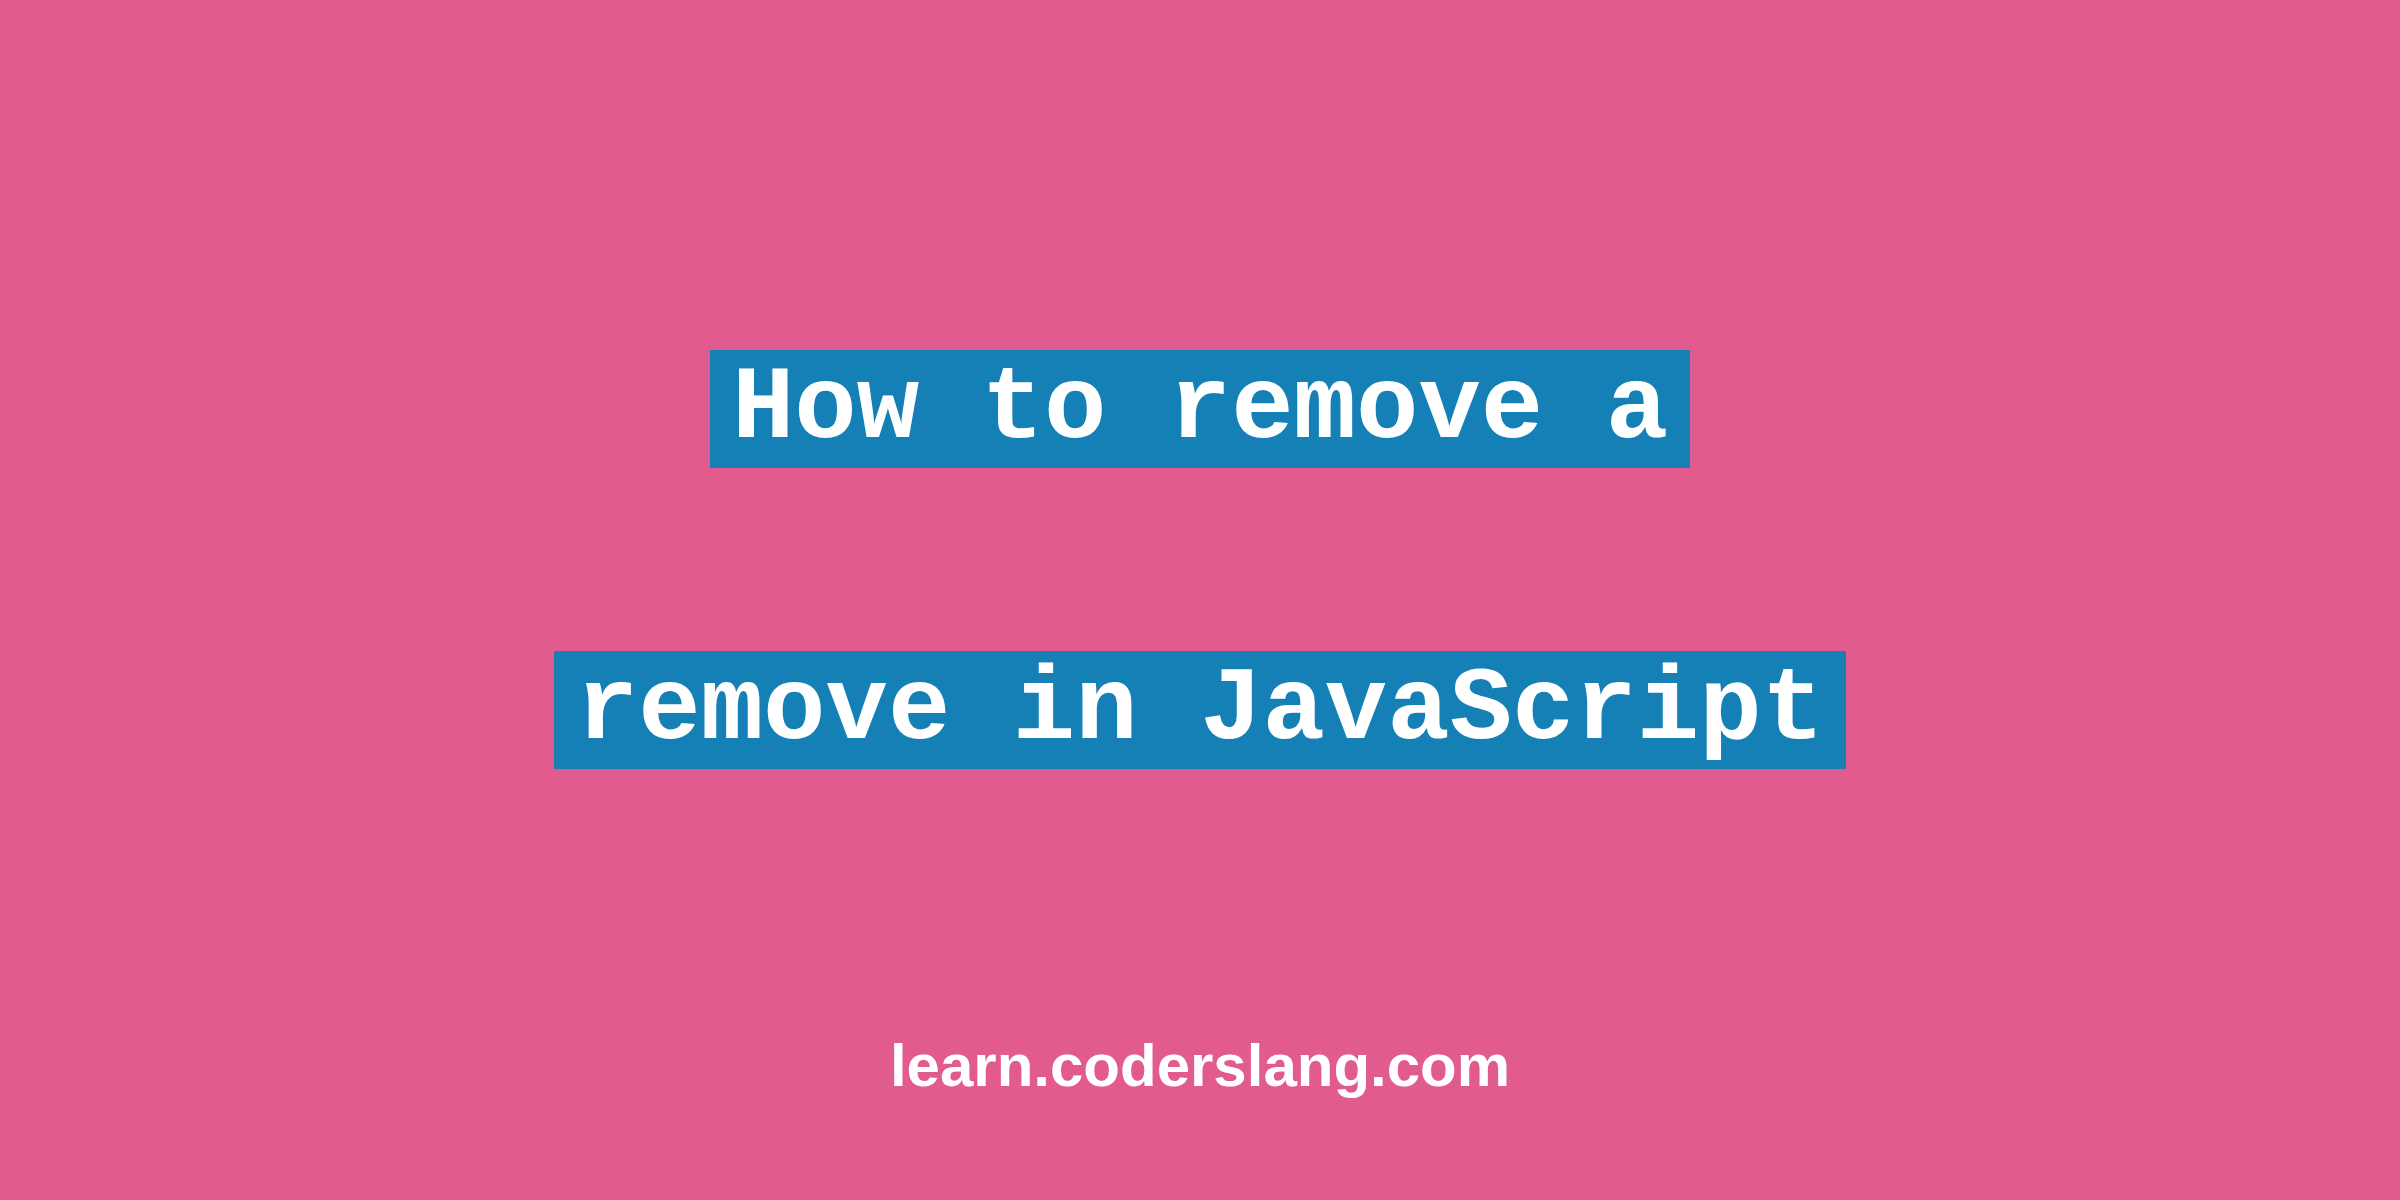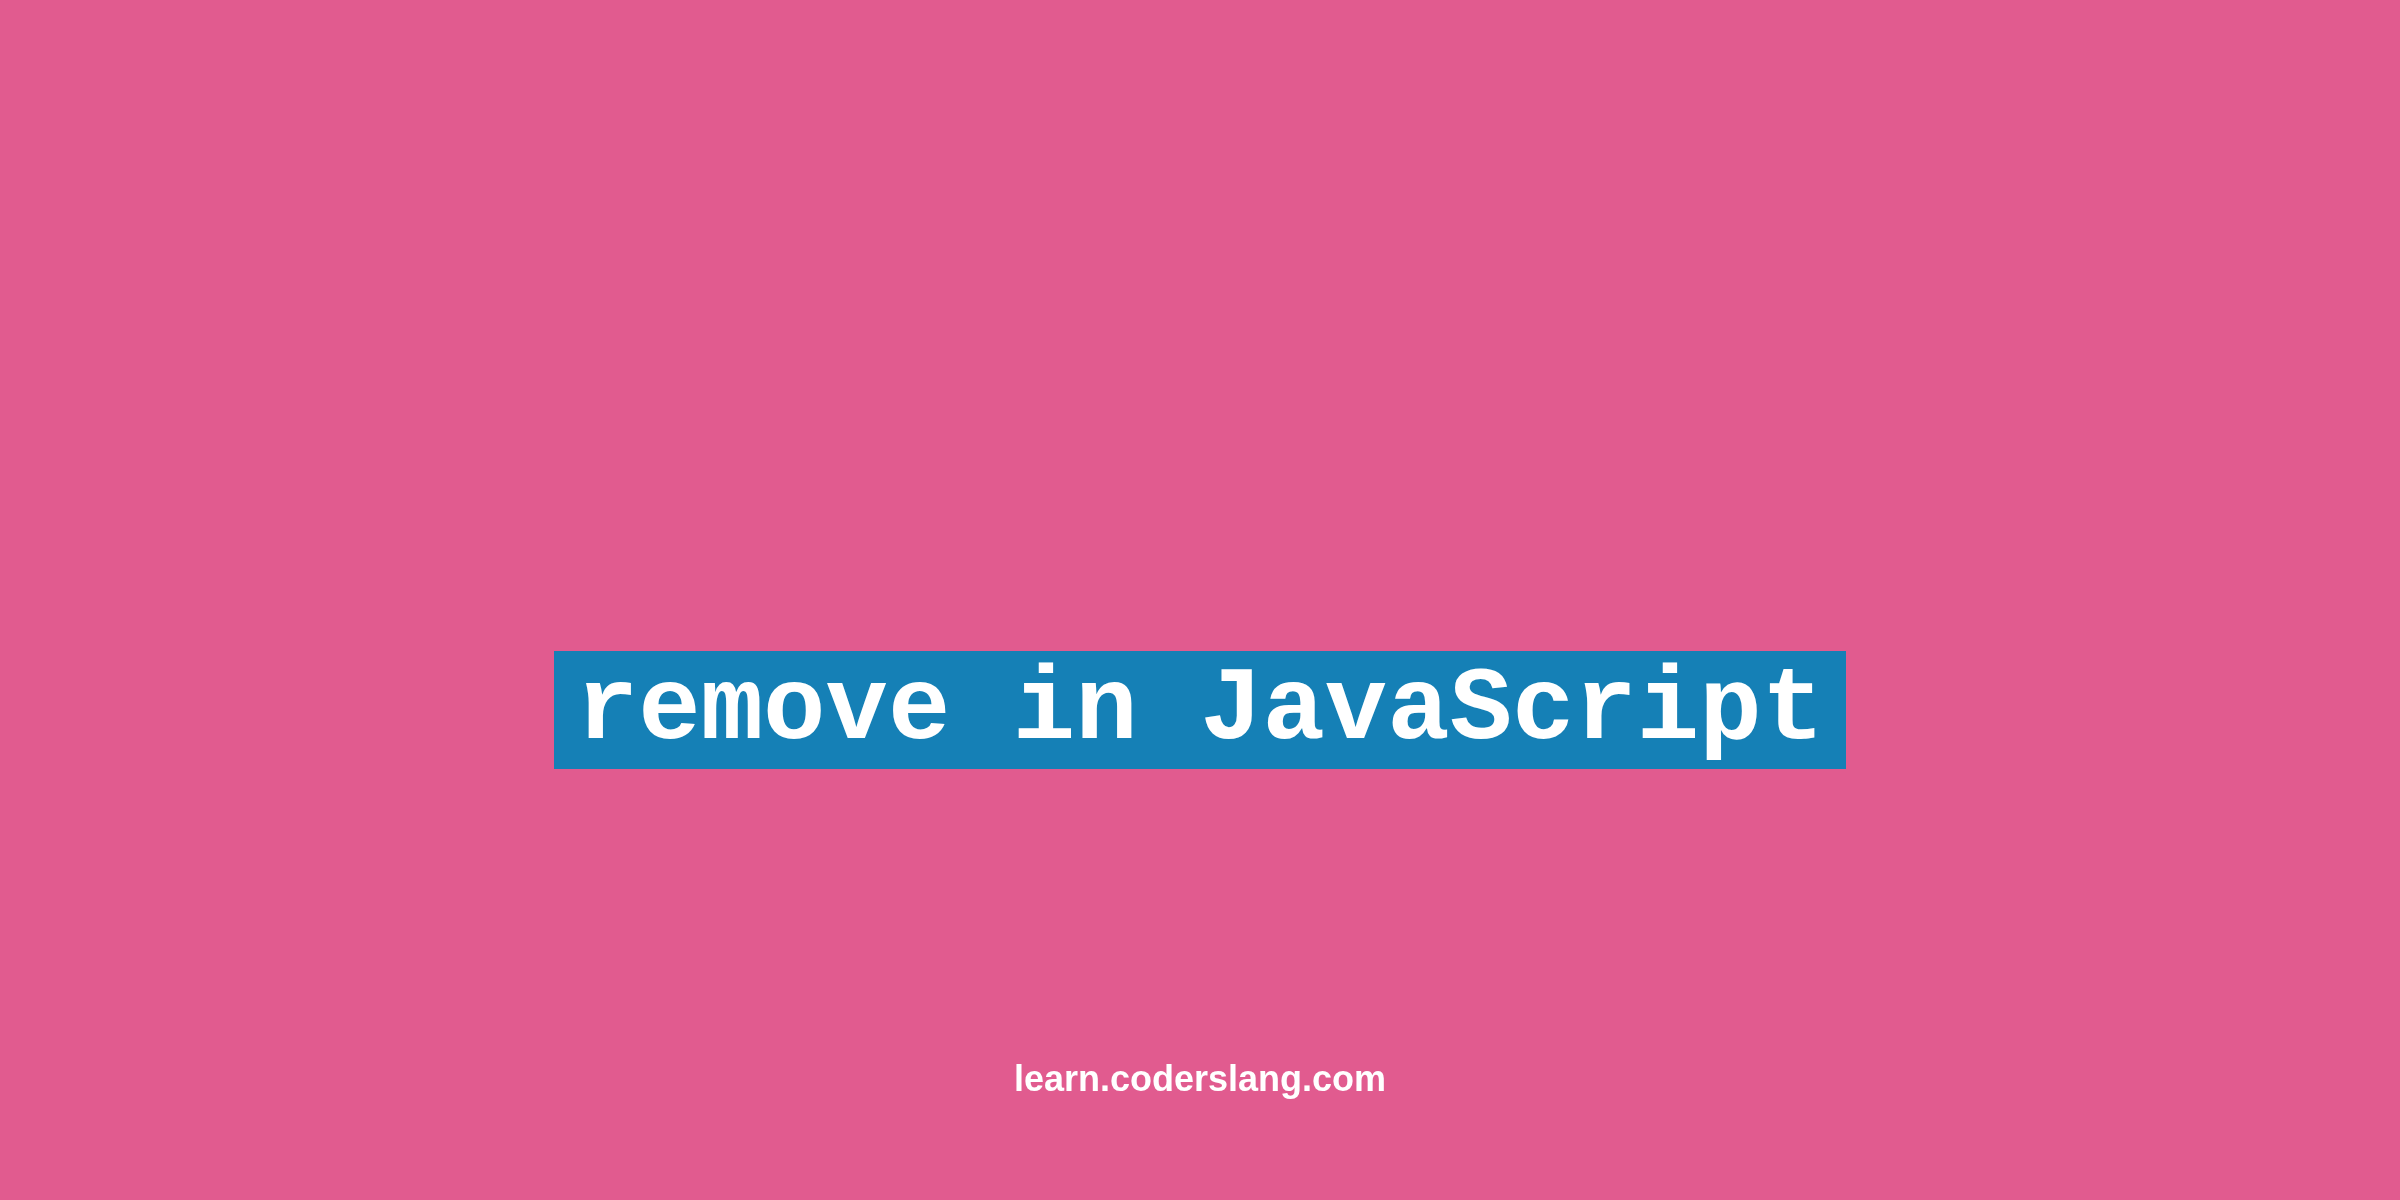--- a/index.html
+++ b/index.html
@@ -39,30 +39,30 @@
     .footer {
       position: absolute;
       bottom: 100px;
       left: 0;
       right: 0;
       text-align: center;
     }
     .footer-text {
       font-family: Arial, Helvetica, sans-serif;
       font-weight: bold;
-      font-size: 36px;
+      font-size: 60px;
       color: #ffffff;
     }
   </style>
 </head>
 <body>
 
 <div class="title-container">
   <span class="title">
-    <br>
+    <span class="title-line">How to remove a</span><br>
     <br>
     <span class="title-line">remove in JavaScript</span>
   </span>
 </div>
 
 <div class="footer">
   <span class="footer-text">learn.coderslang.com</span>
 </div>
 
 </body></html>

